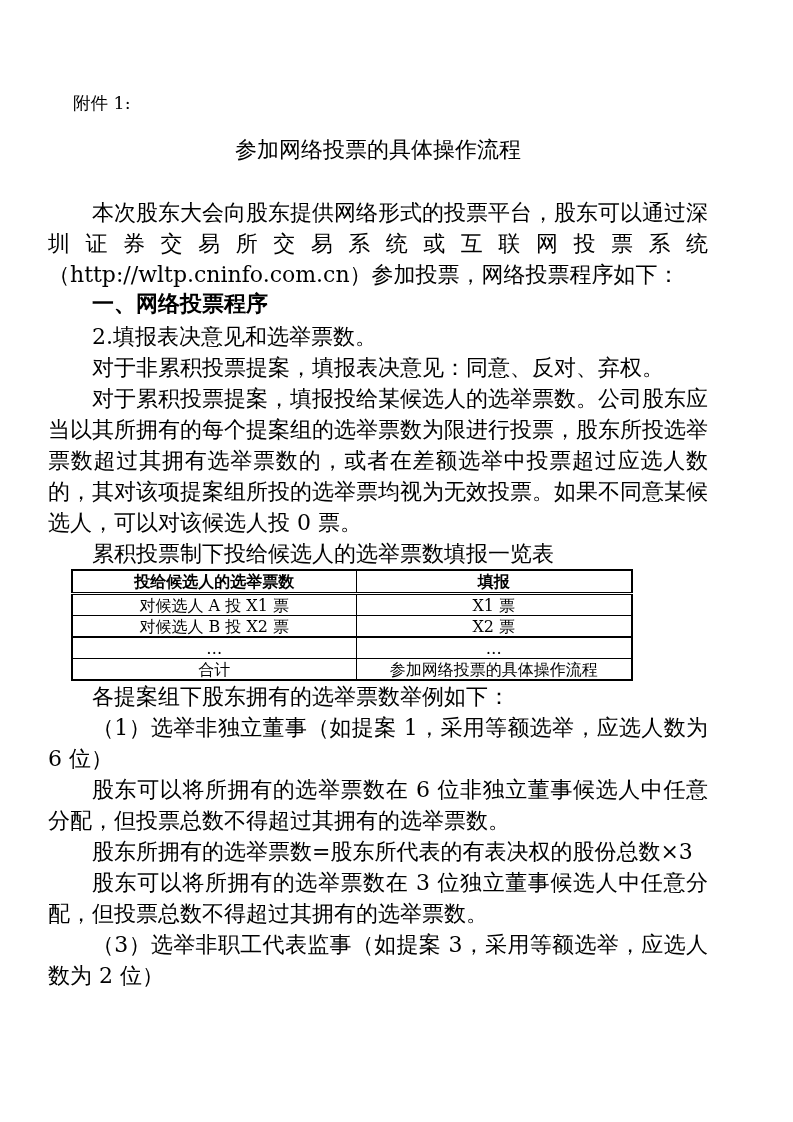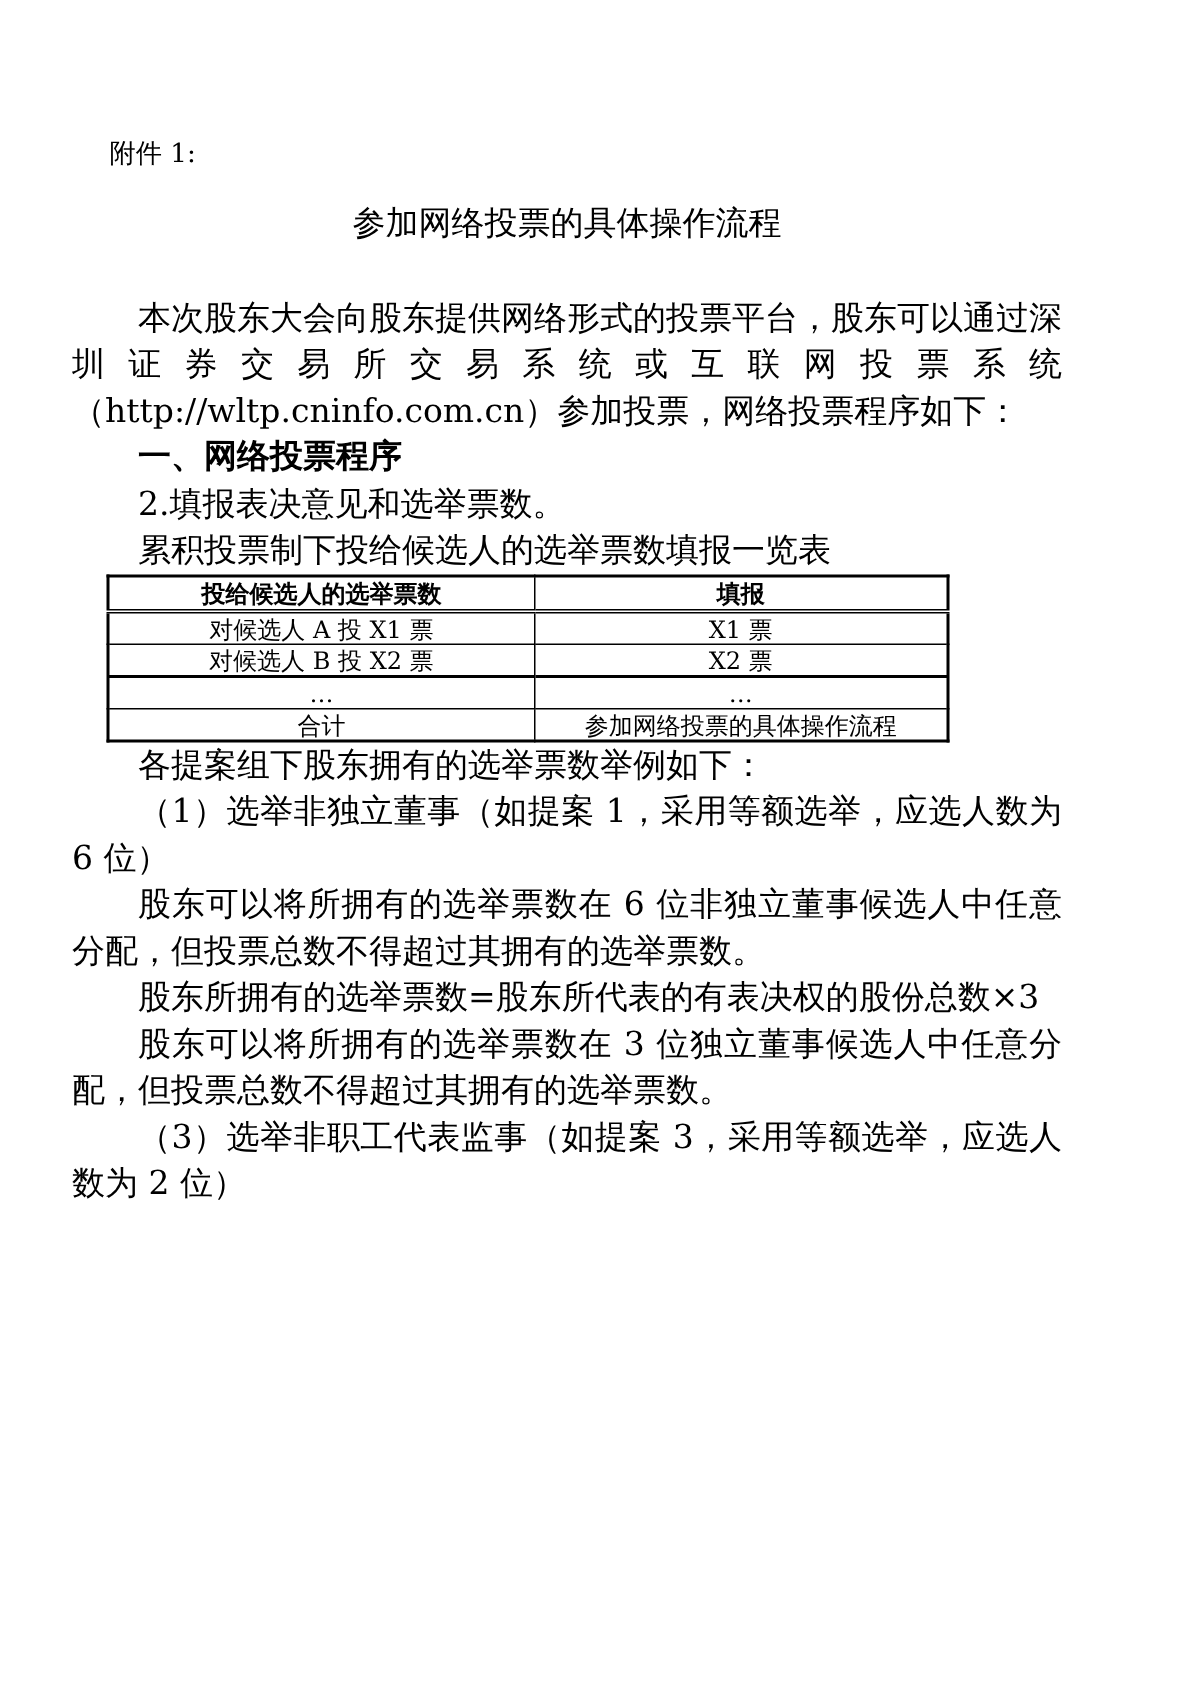--- a/index.html
+++ b/index.html
@@ -81,21 +81,23 @@
 
   <div class="body-text">
 
     <p>本次股东大会向股东提供网络形式的投票平台，股东可以通过深圳证券交易所交易系统或互联网投票系统（http://wltp.cninfo.com.cn）参加投票，网络投票程序如下：</p>
 
     <p class="section-heading">一、网络投票程序</p>
 
 
     <p>2.填报表决意见和选举票数。</p>
 
+    <p>对于非累积投票提案，填报表决意见：同意、反对、弃权。</p>
 
+    <p>对于累积投票提案，填报投给某候选人的选举票数。公司股东应当以其所拥有的每个提案组的选举票数为限进行投票，股东所投选举票数超过其拥有选举票数的，或者在差额选举中投票超过应选人数的，其对该项提案组所投的选举票均视为无效投票。如果不同意某候选人，可以对该候选人投 0 票。</p>
 
     <p>累积投票制下投给候选人的选举票数填报一览表</p>
 
     <table class="vote-table">
       <colgroup>
           <col class="c1">
           <col class="c2">
         </colgroup>
       <thead>
         <tr>

